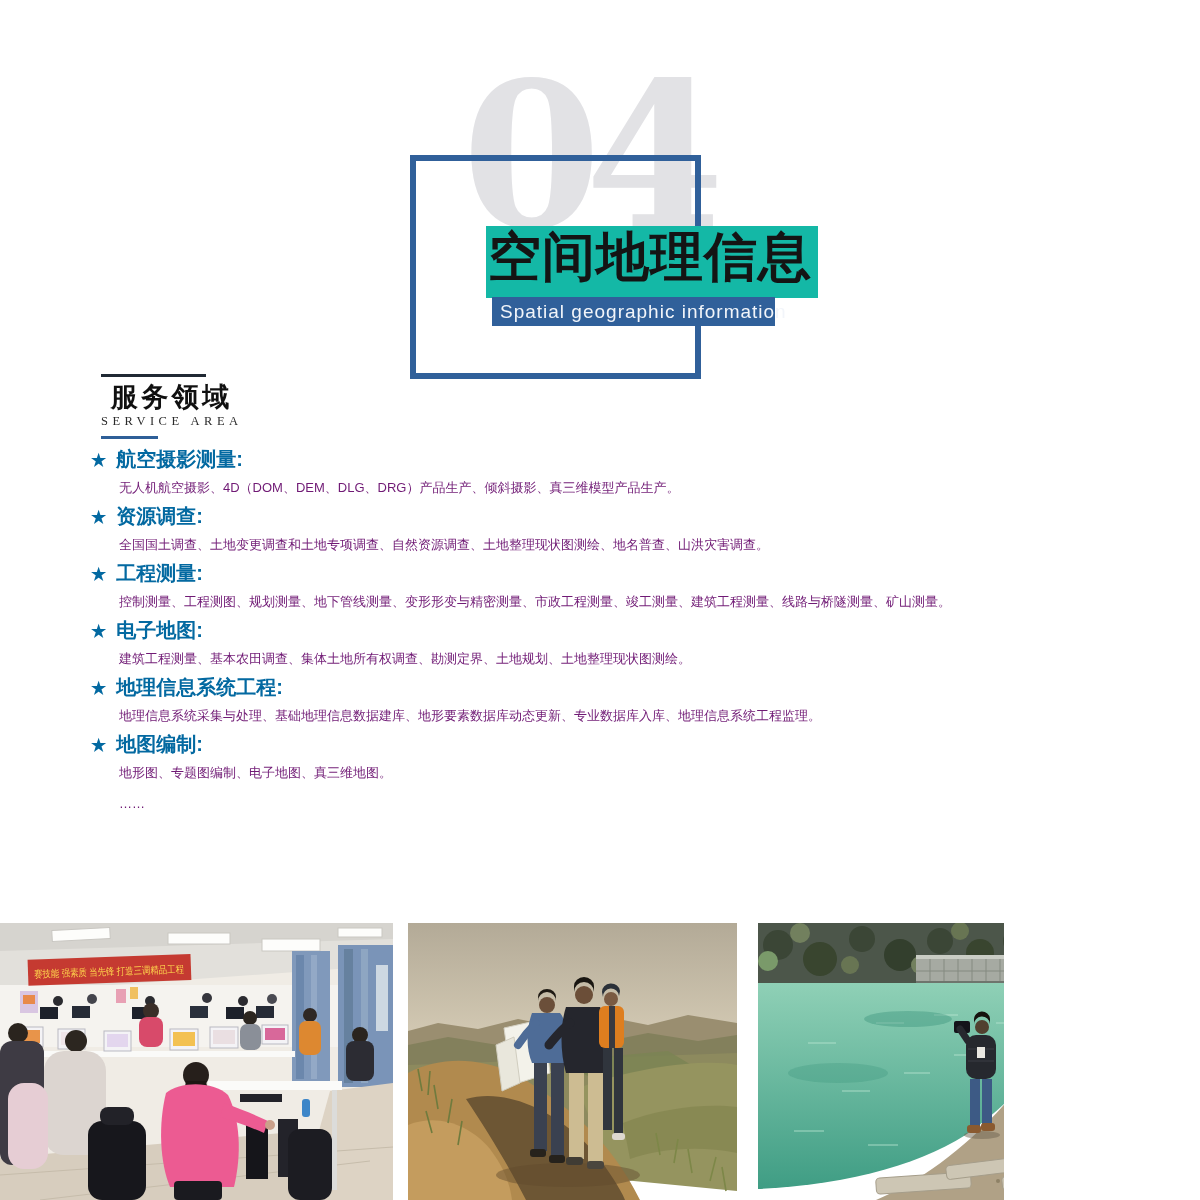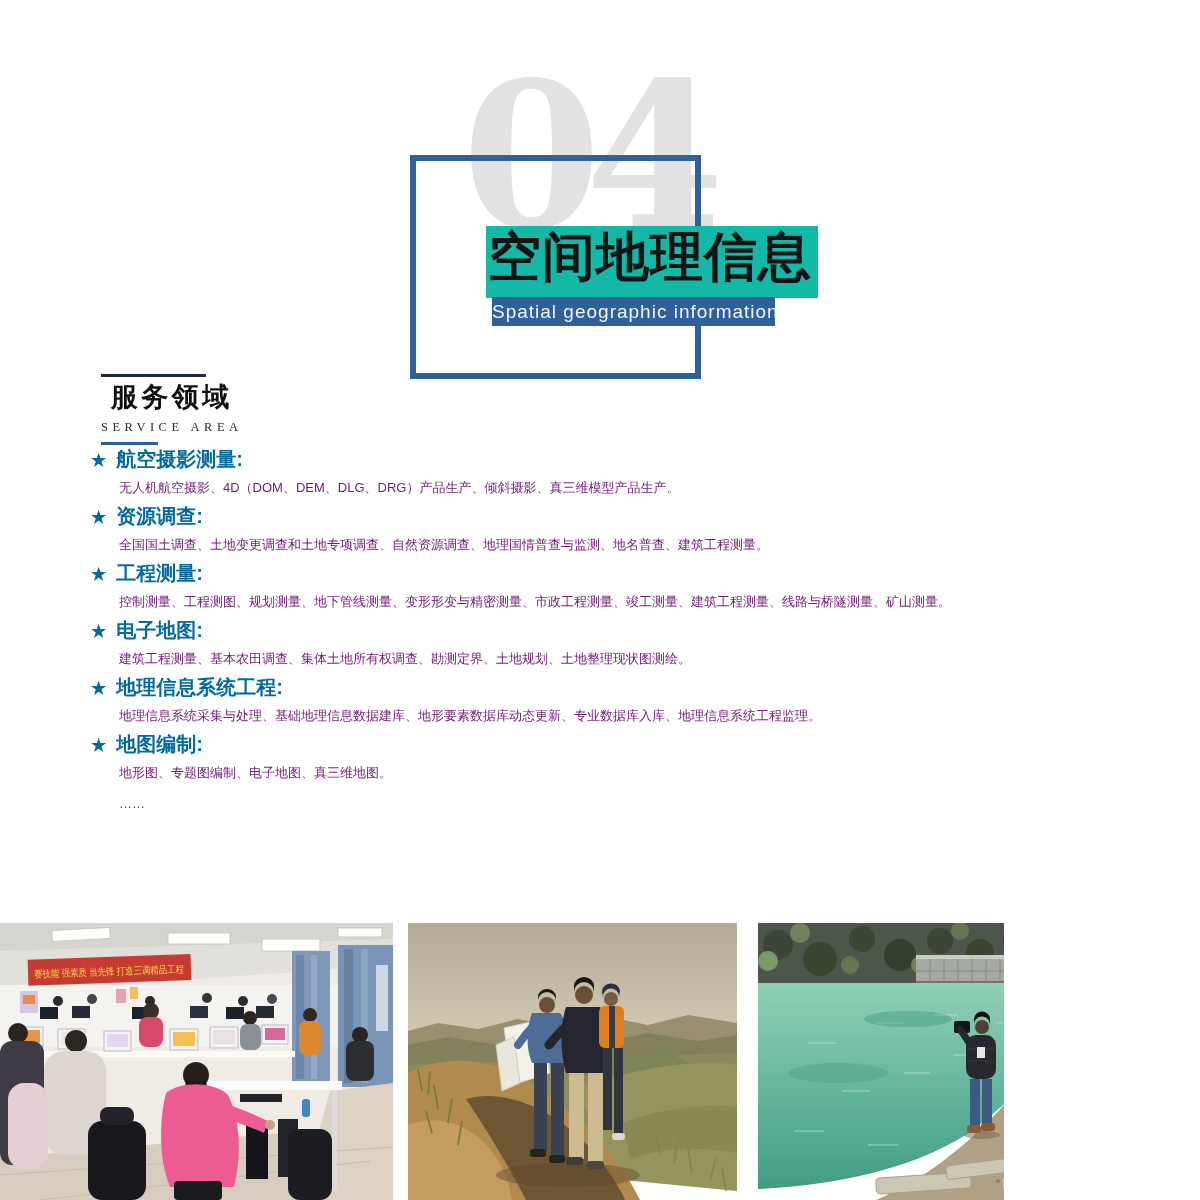--- a/index.html
+++ b/index.html
@@ -24,32 +24,33 @@
     position:absolute; left:486px; top:226px; z-index:3;
     background:#14b8a6; padding:2px 6px 12px 2px;
     font-size:53px; font-weight:900; letter-spacing:1px; color:#141414;
     line-height:1.1; white-space:nowrap;
   }
   .sub-banner {
     position:absolute; left:492px; top:297px; width:283px; height:29px;
     background:#30609a; color:#f2f5fa; z-index:4;
     font-size:19px; letter-spacing:1px; line-height:29px; text-align:center;
     white-space:nowrap;
+    padding-left:8px;
   }
 
   
   .svc-area { position:absolute; left:101px; top:374px; z-index:2;text-align:center; }
   .svc-area .topline { width:105px; height:3px; background:#202934; }
   .svc-area .zh {
     font-size:27px; font-weight:bold; color:#101010;
     letter-spacing:3.5px; line-height:30px; margin-top:5px; white-space:nowrap;
   }
   .svc-area .en {
     font-family:"Liberation Serif", serif; font-size:12.5px;
-    letter-spacing:4.5px; color:#2b2b2b; margin-top:8px; white-space:nowrap;
+    letter-spacing:4.5px; color:#2b2b2b; margin-top:2px; white-space:nowrap;
   }
   .svc-area .blueline { width:57px; height:3px; background:#2e5f98; margin-top:7px; }
 
   
   .services { position:absolute; left:91px; top:448px; width:1032px; z-index:2; }
   .svc { margin-bottom:4px; }
   .svc-title {
     font-size:20px; font-weight:bold; color:#0369a1;
     line-height:23px; margin-bottom:2px;
   }
@@ -86,21 +87,21 @@
 
   <div class="services">
 
     <div class="svc">
       <div class="svc-title"><span class="star">★</span><span>航空摄影测量:</span></div>
       <p class="svc-detail">无人机航空摄影、4D（DOM、DEM、DLG、DRG）产品生产、倾斜摄影、真三维模型产品生产。</p>
     </div>
 
     <div class="svc">
       <div class="svc-title"><span class="star">★</span><span>资源调查:</span></div>
-      <p class="svc-detail">全国国土调查、土地变更调查和土地专项调查、自然资源调查、地理国情普查与监测、地名普查、建筑工程测量。</p>
+      <p class="svc-detail">全国国土调查、土地变更调查和土地专项调查、自然资源调查、土地整理现状图测绘、地名普查、山洪灾害调查。</p>
     </div>
 
     <div class="svc">
       <div class="svc-title"><span class="star">★</span><span>工程测量:</span></div>
       <p class="svc-detail">控制测量、工程测图、规划测量、地下管线测量、变形形变与精密测量、市政工程测量、竣工测量、建筑工程测量、线路与桥隧测量、矿山测量。</p>
     </div>
 
     <div class="svc">
       <div class="svc-title"><span class="star">★</span><span>电子地图:</span></div>
       <p class="svc-detail">建筑工程测量、基本农田调查、集体土地所有权调查、勘测定界、土地规划、土地整理现状图测绘。</p>

